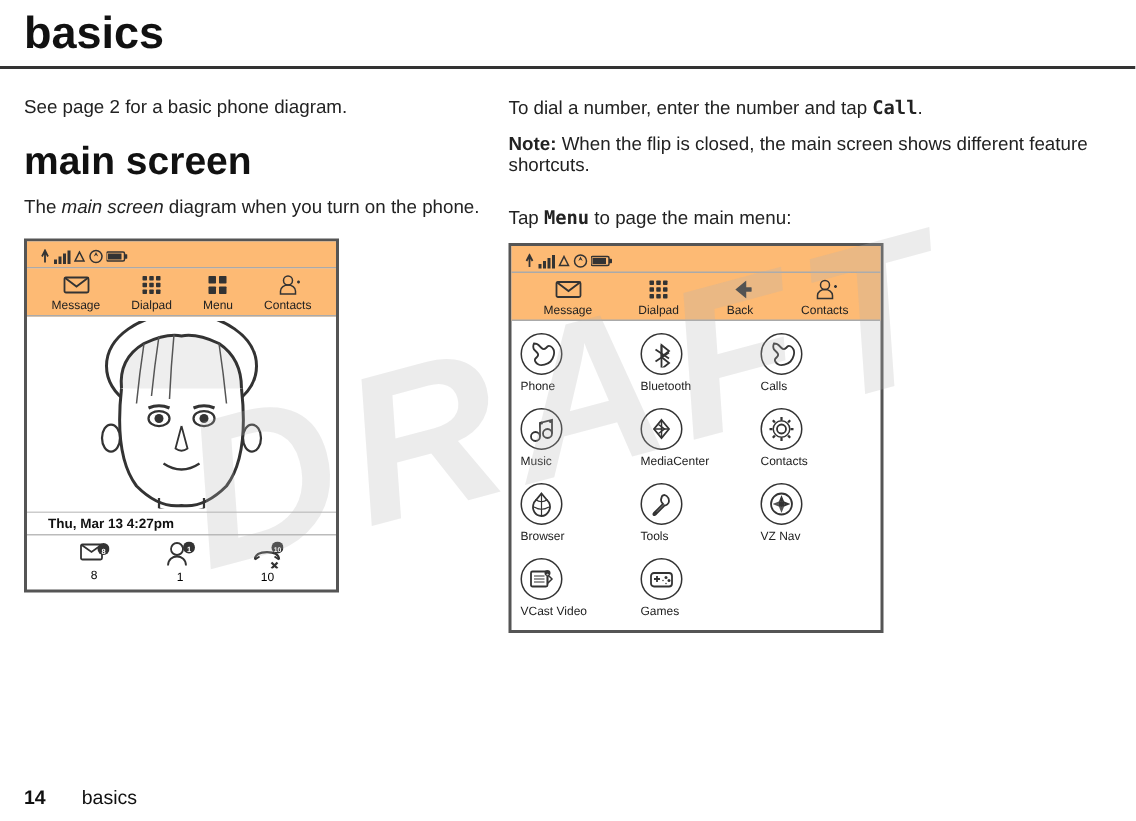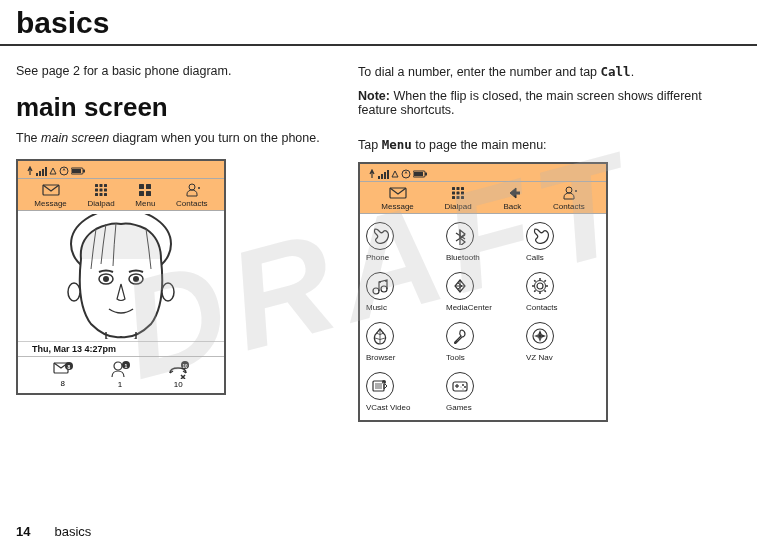--- a/index.html
+++ b/index.html
@@ -38,21 +38,21 @@
       font-weight: bold;
       color: #111;
       letter-spacing: 0px;
     }
 
     
     .content {
       display: flex;
       flex-direction: row;
       padding: 18px 16px 10px 16px;
-      gap: 22px;
+      gap: 3px;
     }
 
     
     .left-col {
       flex: 0 0 320px;
     }
 
     .left-col .intro-text {
       font-size: 12.5px;
       color: #222;

